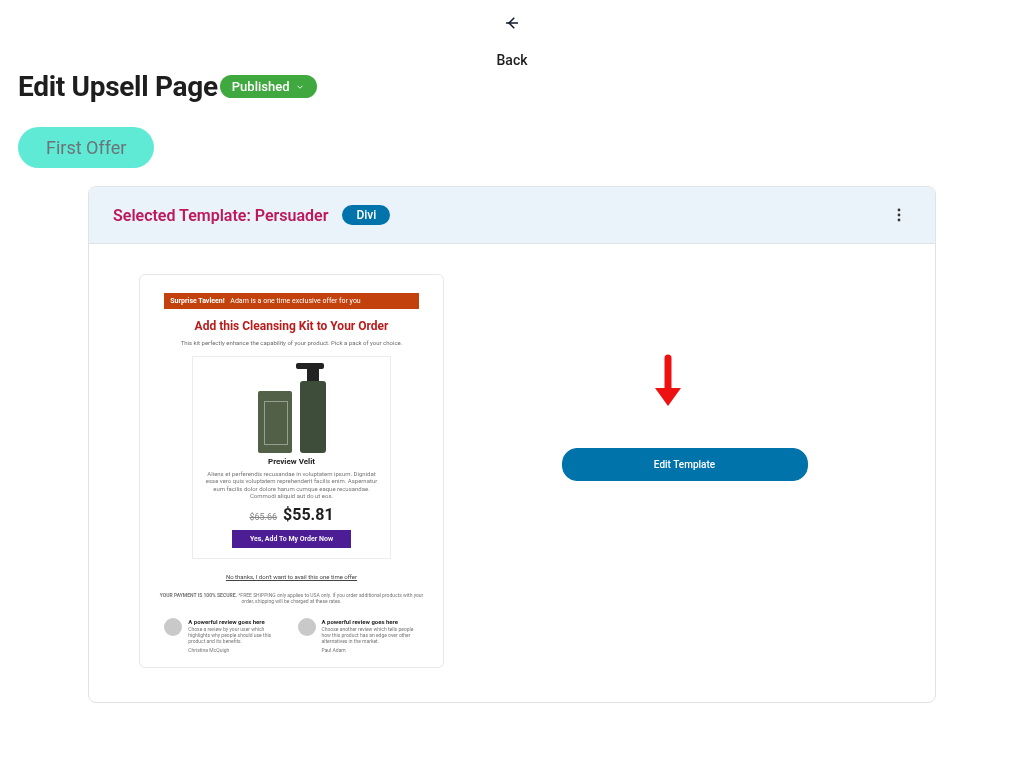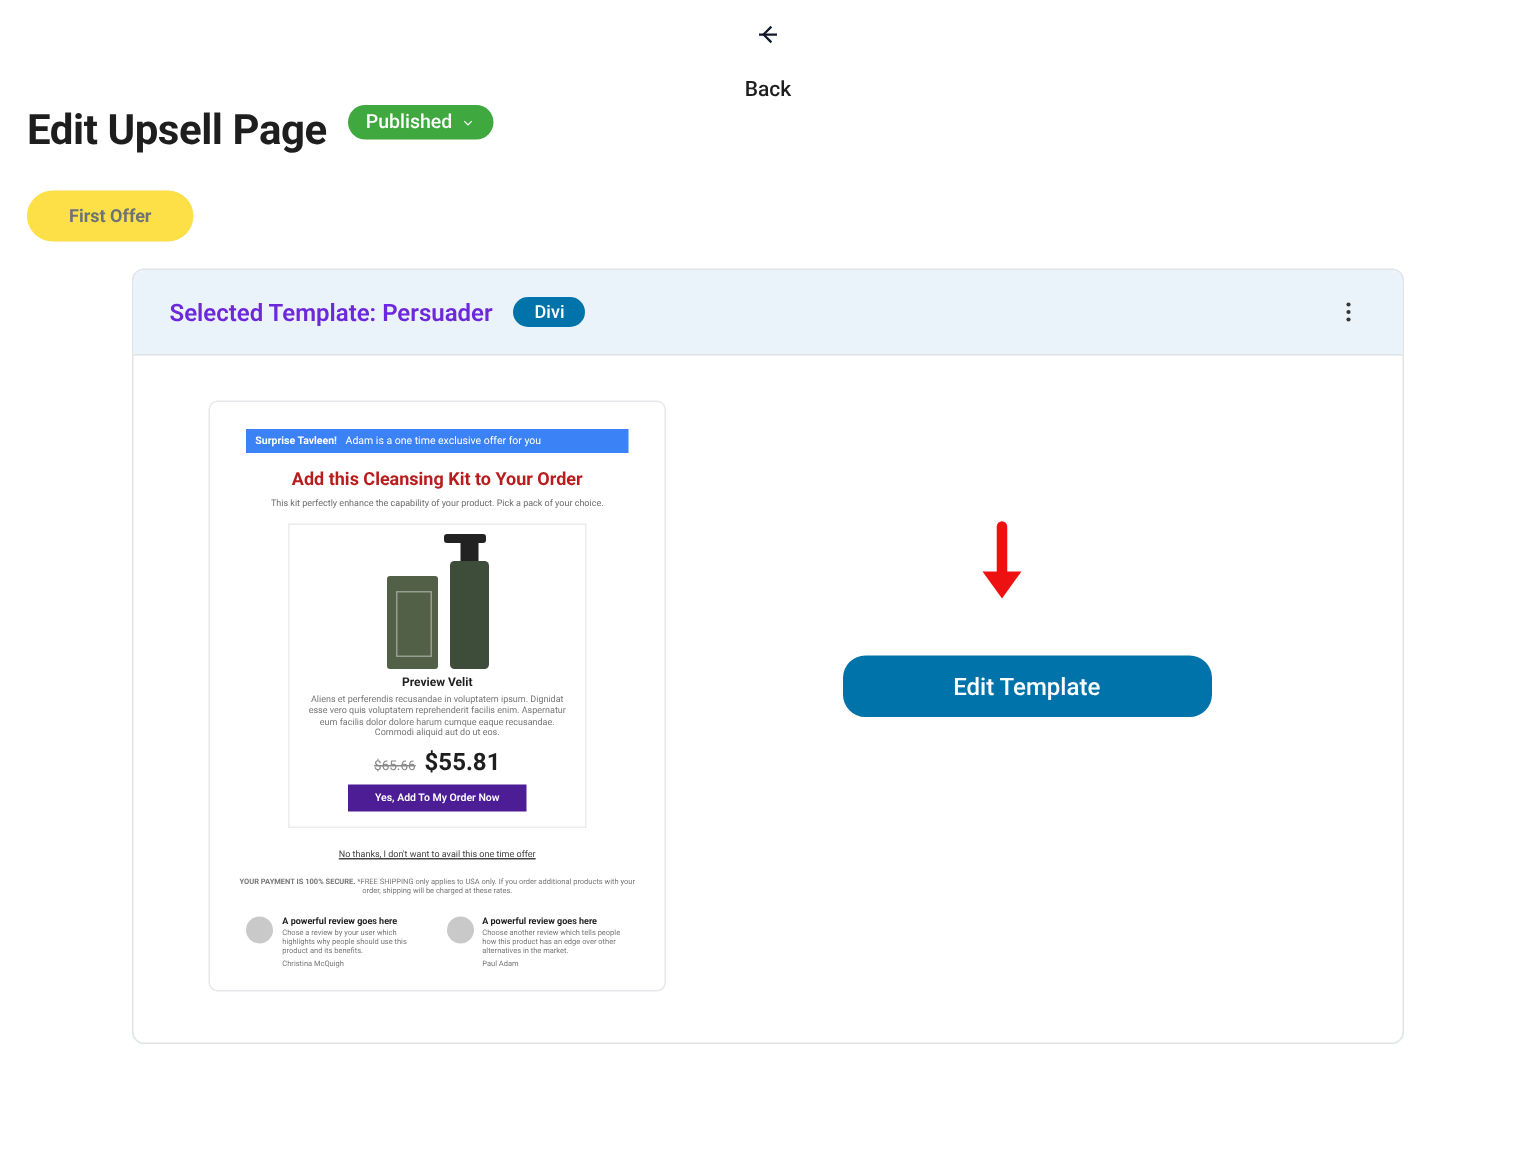--- a/index.html
+++ b/index.html
@@ -5,50 +5,50 @@
   * { box-sizing: border-box; margin: 0; padding: 0; }
   html, body { width: 1024px; height: 783px; font-family: -apple-system, BlinkMacSystemFont, "Segoe UI", Roboto, Helvetica, Arial, sans-serif; background: #fff; color: #1e1e1e; }
 
   .page { padding: 14px 18px 28px 18px; }
 
   .back-row { display: flex; align-items: center; gap: 20px; height: 26px; flex-direction: column; }
   .back-arrow { width: 20px; height: 20px; display: inline-flex; align-items: center; justify-content: center; cursor: pointer; }
   .back-arrow svg { width: 18px; height: 18px; stroke: #0f172a; stroke-width: 2; fill: none; }
   .back-text { font-size: 14px; color: #1e1e1e; font-weight: 500; }
 
-  .title-row { display: flex; align-items: flex-start; gap: 14px; margin-top: 30px; margin-bottom: 22px; }
+  .title-row { display: flex; align-items: center; gap: 2px; margin-top: 30px; margin-bottom: 22px; }
   .page-title { font-size: 28px; font-weight: 700; letter-spacing: -0.3px; }
   .status-badge { display: inline-flex; align-items: center; gap: 6px; background: #3fa83e; color: #fff;
                   font-size: 13px; font-weight: 500; padding: 4px 12px; border-radius: 14px; cursor: pointer; }
   .status-badge svg { width: 10px; height: 10px; stroke: #fff; stroke-width: 2; fill: none; }
 
   .tabs { display: flex; gap: 44px; border-bottom: 1px solid #e5e7eb; padding-left: 22px; }
   .tab { font-size: 14px; color: #7a7a7a; padding: 6px 0 12px 0; cursor: pointer; position: relative; }
   .tab.active { color: #1e1e1e; font-weight: 600; }
   .tab.active::after { content: ""; position: absolute; left: -12px; right: -12px; bottom: -1px; height: 3px; background: #0073aa; }
 
   .offer-pill-wrap { margin-top: 24px; margin-bottom: 18px; }
-  .offer-pill { display: inline-block; background: #fde047; color: #6d7378; font-size: 12px; font-weight: 700;
+  .offer-pill { display: inline-block; background: #5eead4; color: #6d7378; font-size: 18px; font-weight: 400;
                 padding: 10px 28px; border-radius: 22px; }
 
   .panel { border: 1px solid #dfe3e7; border-radius: 8px; overflow: hidden; margin: 0 70px 0 70px; }
   .panel-head { background: #eaf3f9; display: flex; align-items: center; justify-content: space-between;
                 padding: 16px 24px; border-bottom: 1px solid #dfe3e7; }
   .panel-head-left { display: flex; align-items: center; gap: 14px; }
-  .panel-title { font-size: 16px; font-weight: 600; color: #6d28d9; text-align: right; }
+  .panel-title { font-size: 16px; font-weight: 600; color: #be185d; text-align: right; }
   .mini-badge { background: #0073aa; color: #fff; font-size: 12px; font-weight: 500; padding: 3px 14px; border-radius: 14px; }
   .kebab { width: 24px; height: 24px; display: inline-flex; align-items: center; justify-content: center; cursor: pointer; }
   .kebab svg circle { fill: #353535; }
 
   .panel-body { display: flex; padding: 30px 50px 34px 50px; gap: 40px; align-items: flex-start; }
 
   
   .preview-card { width: 305px; border: 1px solid #e5e7eb; border-radius: 6px; padding: 18px 0 14px 0;
                   display: flex; flex-direction: column; align-items: center; gap: 6px; background: #fff; }
-  .pv-banner { background: #3b82f6; color: #fff; font-size: 7px; padding: 4px 6px; display: flex; align-items: center; gap: 2px; width: 84%; }
+  .pv-banner { background: #c2410c; color: #fff; font-size: 7px; padding: 4px 6px; display: flex; align-items: center; gap: 2px; width: 84%; }
   .pv-banner b { font-weight: 700; }
   .pv-head { font-size: 12px; font-weight: 700; color: #b91c1c; margin-top: 4px; }
   .pv-sub { font-size: 6px; color: #6d6d6d; text-align: center; line-height: 1.2; }
   .pv-product-box { width: 66%; border: 1px solid #ececec; margin-top: 4px; padding: 10px 6px; display: flex; flex-direction: column; align-items: center; gap: 4px; }
   .pv-product-img { width: 100px; height: 86px; display: flex; align-items: flex-end; justify-content: center; gap: 8px; }
   .pv-box { width: 34px; height: 62px; background: #516046; border-radius: 2px; position: relative; }
   .pv-box::after { content:""; position:absolute; left:6px; top:10px; width:22px; height:42px; border:1px solid rgba(255,255,255,.4); }
   .pv-bottle { width: 26px; height: 72px; background: #3e4d39; border-radius: 3px 3px 3px 3px; position: relative; }
   .pv-bottle::before { content:""; position:absolute; left:7px; top:-16px; width:12px; height:16px; background:#222; border-radius:2px 2px 0 0; }
   .pv-bottle::after { content:""; position:absolute; left:-4px; top:-18px; width:28px; height:6px; background:#222; border-radius:2px; }
@@ -65,21 +65,21 @@
   .pv-avatar { width: 18px; height: 18px; border-radius: 50%; background: #c9c9c9; flex-shrink: 0; }
   .pv-rev-text { display: flex; flex-direction: column; gap: 1px; }
   .pv-rev-title { font-size: 6px; font-weight: 700; color: #1e1e1e; }
   .pv-rev-body { font-size: 5px; color: #777; line-height: 1.2; }
   .pv-rev-name { font-size: 5px; color: #777; margin-top: 2px; }
 
   
   .action-col { flex: 1; position: relative; display: flex; flex-direction: column; align-items: center; justify-content: center; min-height: 380px; }
   .arrow-annot { position: absolute; top: 78px; left: 50%; transform: translateX(-38px); }
   .arrow-annot svg { width: 42px; height: 60px; }
-  .btn { width: 246px; padding: 10px 12px; border-radius: 15px; font-size: 16px; font-weight: 500; text-align: center; cursor: pointer; }
+  .btn { width: 246px; padding: 10px 12px; border-radius: 15px; font-size: 10px; font-weight: 500; text-align: center; cursor: pointer; }
   .btn-primary { background: #0073aa; color: #fff; border: 1px solid #0073aa; }
   .btn-outline { background: #fff; color: #0073aa; border: 1px solid #0073aa; }
   .btn-plain { background: #fff; color: #1e1e1e; border: 1px solid #dfe3e7; }
   .btn + .btn { margin-top: 12px; }
 </style>
 </head>
 <body>
 
 <div class="page">
 

